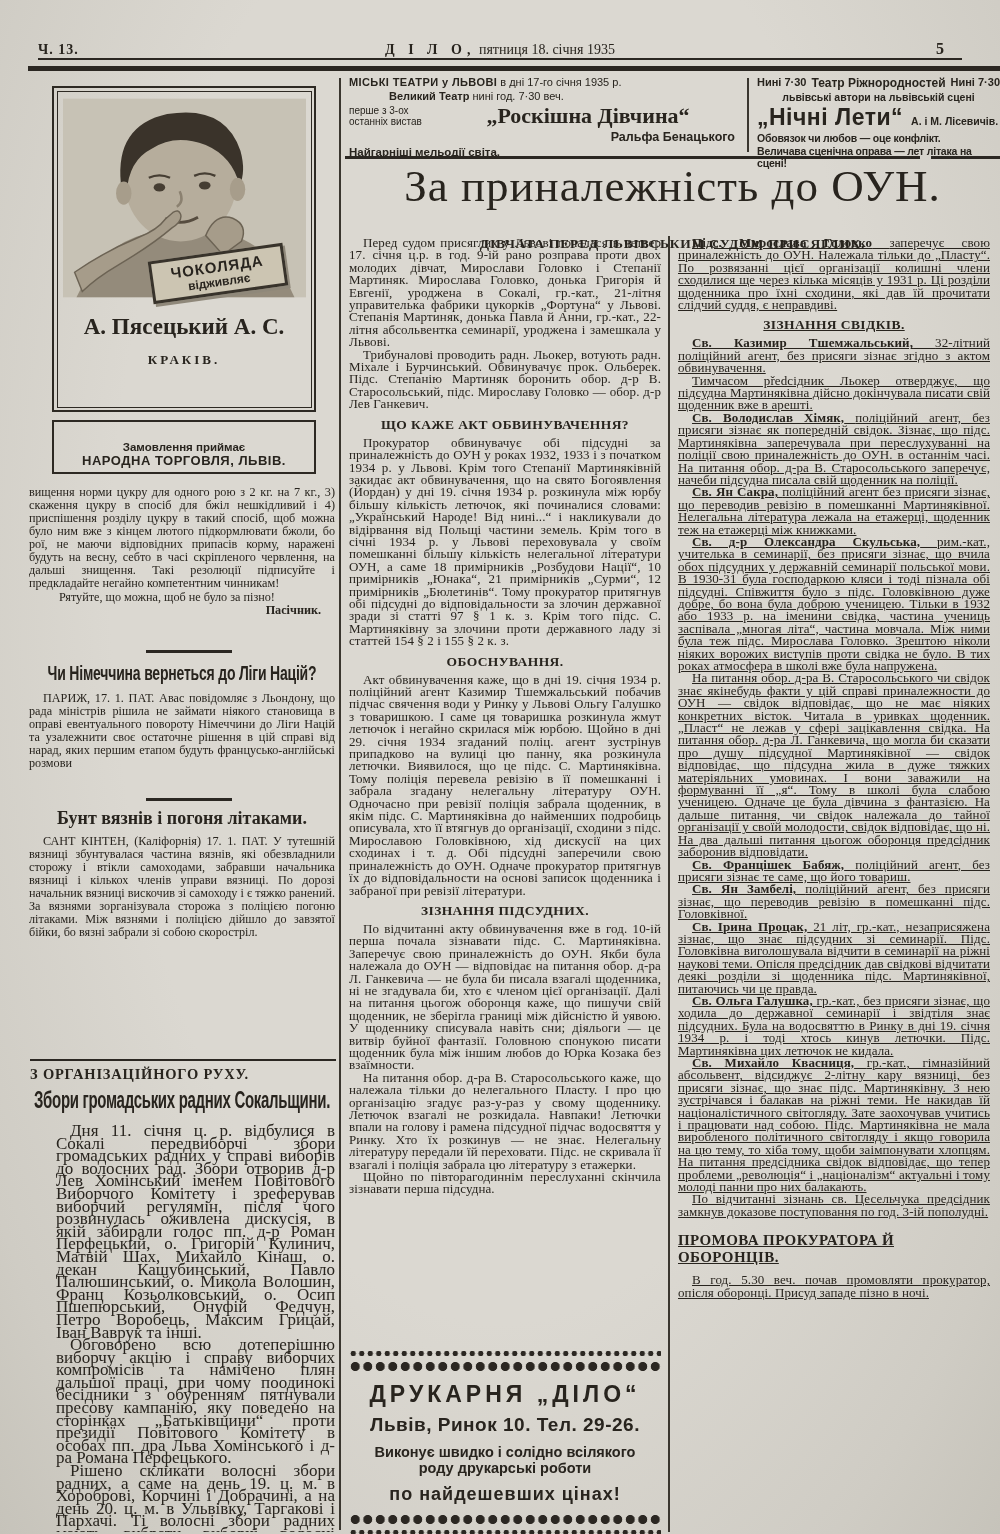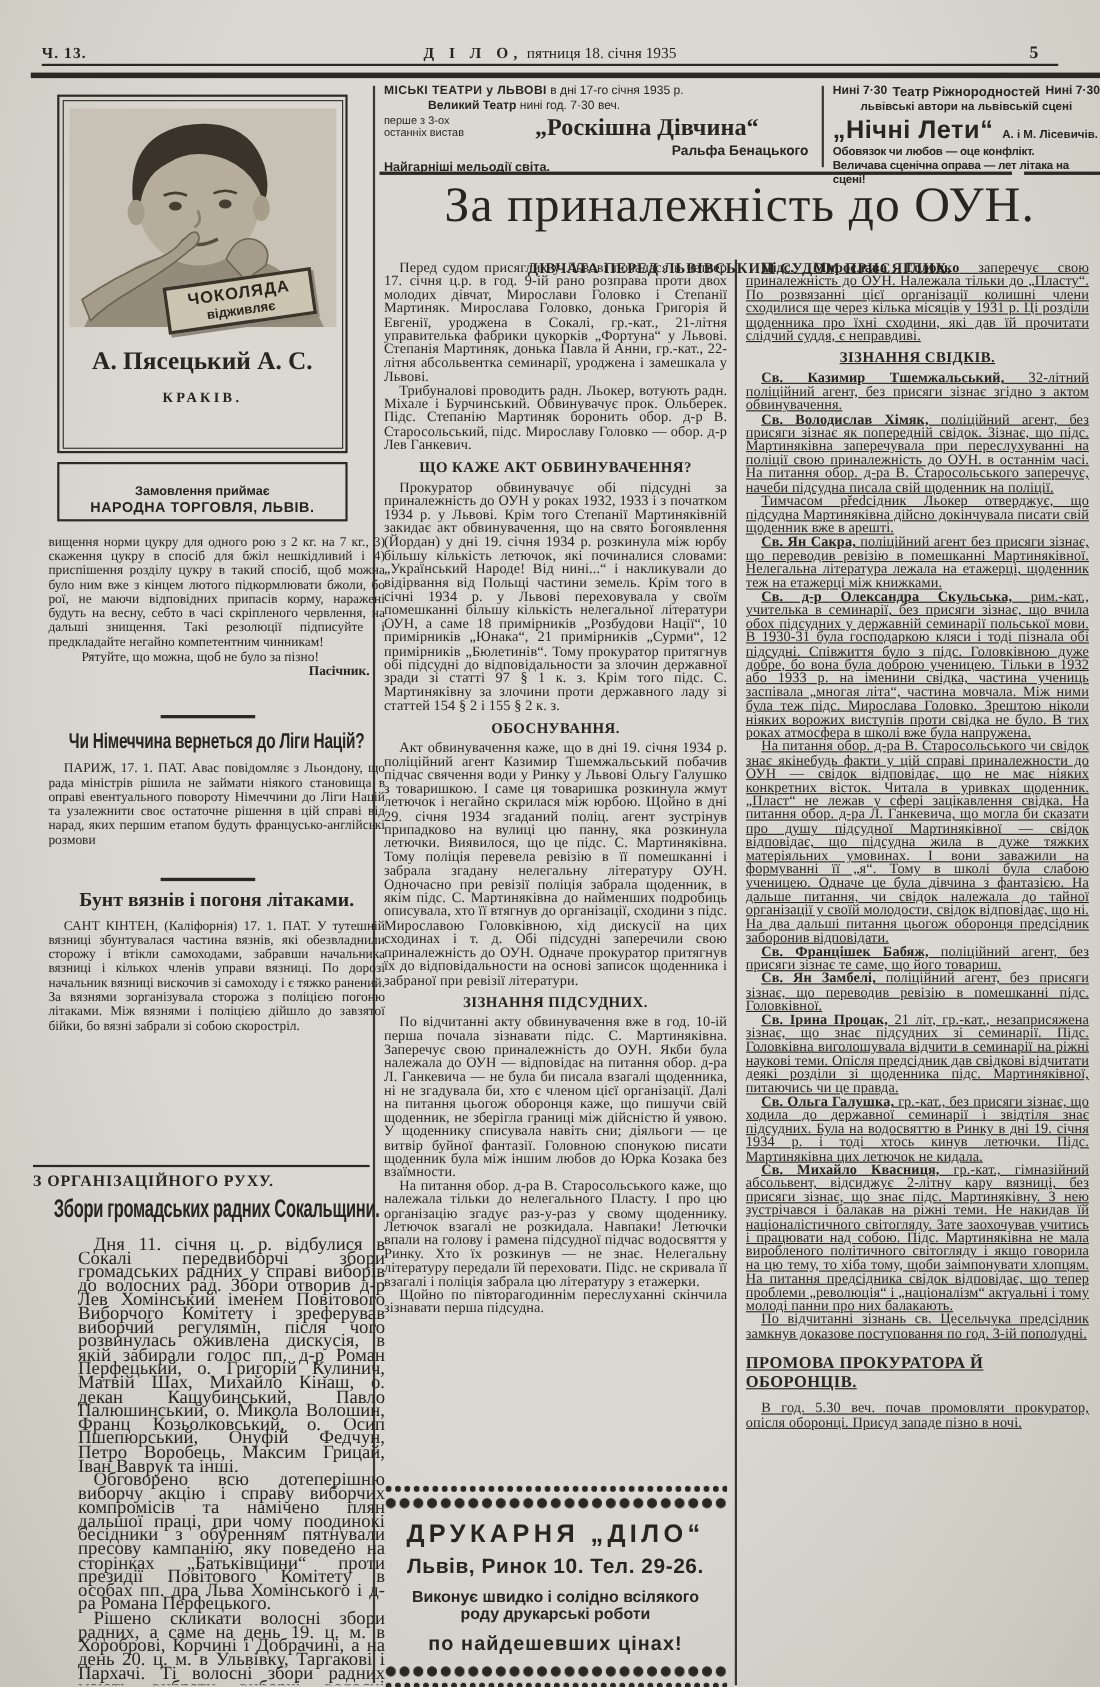--- a/index.html
+++ b/index.html
@@ -53,21 +53,21 @@
      background:#ccc5b2;border:3px solid #38332b;text-align:center;padding:3px 2px;box-shadow:2px 3px 0 #8f887a;}
   .ad-sign .s1{font:bold 15px "Liberation Sans",sans-serif;letter-spacing:1px;}
   .ad-sign .s2{font:bold 12px "Liberation Sans",sans-serif;}
   .ad-name{text-align:center;font:bold 23px "Liberation Serif",serif;margin-top:10px;}
   .ad-city{text-align:center;font:bold 13px "Liberation Serif",serif;letter-spacing:3px;margin-top:12px;}
   .ordersbox{position:absolute;left:52px;top:420px;width:264px;border:2px solid #2d2923;box-sizing:border-box;
      text-align:center;padding:3px 0 4px;}
   .ordersbox .o1{font:bold 11.5px "Liberation Sans",sans-serif;margin-top:16px;}
   .ordersbox .o2{font:bold 13px "Liberation Sans",sans-serif;letter-spacing:.5px;}
   
-  .leftblock{position:absolute;left:44px;width:306px;font-size:12.2px;line-height:13px;}
+  .leftblock{position:absolute;left:29px;width:306px;font-size:12.2px;line-height:13px;}
   .sigline{text-indent:30px;text-align:left;margin-top:1px;}
   .signature{text-align:right;font-weight:bold;padding-right:14px;}
   .lg-h{font:bold 14px "Liberation Sans",sans-serif;transform:scaleY(1.4);transform-origin:50% 0;
      text-align:center;letter-spacing:-.2px;margin-bottom:14px;white-space:nowrap;}
   .rv-h{font:bold 18px "Liberation Serif",serif;text-align:center;margin-bottom:6px;}
   .whitebox{position:absolute;left:30px;top:983px;width:306px;border:2.5px solid #2d2923;box-sizing:border-box;
      padding:4px 9px 6px;font-family:"Liberation Sans",sans-serif;}
   .wd-title{text-align:center;font:bold 15px "Liberation Sans",sans-serif;letter-spacing:4px;}
   .wd-body{font:bold 11.5px "Liberation Sans",sans-serif;line-height:13px;margin-top:3px;text-align:justify;}
   .org-label{position:absolute;left:30px;top:1066px;font:bold 14.5px "Liberation Serif",serif;letter-spacing:.8px;}
@@ -225,22 +225,22 @@
     <div class="pr4">роду друкарські роботи</div>
     <div class="pr5">по найдешевших цінах!</div>
     <div class="dots big"></div>
     <div class="dots"></div>
   </div>
 
   <div class="rightcol">
     <p><b>Підс. Мирослава Головко</b> <span>заперечує свою приналежність до ОУН. Належала тільки до „Пласту“. По розвязанні цієї організації колишні члени сходилися ще через кілька місяців у 1931 р. Ці розділи щоденника про їхні сходини, які дав їй прочитати слідчий суддя, є неправдиві.</span></p>
     <h3>ЗІЗНАННЯ СВІДКІВ.</h3>
     <p><b>Св. Казимир Тшемжальський,</b> <span>32-літний поліційний агент, без присяги зізнає згідно з актом обвинувачення.</span></p>
+    <p><b></b> <span>Тимчасом předсідник Льокер отверджує, що підсудна Мартиняківна дійсно докінчувала писати свій щоденник вже в арешті.</span></p>
     <p><b>Св. Володислав Хімяк,</b> <span>поліційний агент, без присяги зізнає як попередній свідок. Зізнає, що підс. Мартиняківна заперечувала при переслухуванні на поліції свою приналежність до ОУН. в останнім часі. На питання обор. д-ра В. Старосольського заперечує, начеби підсудна писала свій щоденник на поліції.</span></p>
-    <p><b></b> <span>Тимчасом předсідник Льокер отверджує, що підсудна Мартиняківна дійсно докінчувала писати свій щоденник вже в арешті.</span></p>
     <p><b>Св. Ян Сакра,</b> <span>поліційний агент без присяги зізнає, що переводив ревізію в помешканні Мартиняківної. Нелегальна література лежала на етажерці, щоденник теж на етажерці між книжками.</span></p>
     <p><b>Св. д-р Олександра Скульська,</b> <span>рим.-кат., учителька в семинарії, без присяги зізнає, що вчила обох підсудних у державній семинарії польської мови. В 1930-31 була господаркою кляси і тоді пізнала обі підсудні. Співжиття було з підс. Головківною дуже добре, бо вона була доброю ученицею. Тільки в 1932 або 1933 р. на іменини свідка, частина учениць заспівала „многая літа“, частина мовчала. Між ними була теж підс. Мирослава Головко. Зрештою ніколи ніяких ворожих виступів проти свідка не було. В тих роках атмосфера в школі вже була напружена.</span></p>
     <p><b></b> <span>На питання обор. д-ра В. Старосольського чи свідок знає якінебудь факти у цій справі приналежности до ОУН — свідок відповідає, що не має ніяких конкретних вісток. Читала в уривках щоденник. „Пласт“ не лежав у сфері зацікавлення свідка. На питання обор. д-ра Л. Ганкевича, що могла би сказати про душу підсудної Мартиняківної — свідок відповідає, що підсудна жила в дуже тяжких матеріяльних умовинах. І вони заважили на формуванні її „я“. Тому в школі була слабою ученицею. Одначе це була дівчина з фантазією. На дальше питання, чи свідок належала до тайної організації у своїй молодости, свідок відповідає, що ні. На два дальші питання цьогож оборонця предсідник заборонив відповідати.</span></p>
     <p><b>Св. Францішек Бабяж,</b> <span>поліційний агент, без присяги зізнає те саме, що його товариш.</span></p>
     <p><b>Св. Ян Замбелі,</b> <span>поліційний агент, без присяги зізнає, що переводив ревізію в помешканні підс. Головківної.</span></p>
     <p><b>Св. Ірина Процак,</b> <span>21 літ, гр.-кат., незаприсяжена зізнає, що знає підсудних зі семинарії. Підс. Головківна виголошувала відчити в семинарії на ріжні наукові теми. Опісля предсідник дав свідкові відчитати деякі розділи зі щоденника підс. Мартиняківної, питаючись чи це правда.</span></p>
     <p><b>Св. Ольга Галушка,</b> <span>гр.-кат., без присяги зізнає, що ходила до державної семинарії і звідтіля знає підсудних. Була на водосвяттю в Ринку в дні 19. січня 1934 р. і тоді хтось кинув летючки. Підс. Мартиняківна цих летючок не кидала.</span></p>
     <p><b>Св. Михайло Квасниця,</b> <span>гр.-кат., гімназійний абсольвент, відсиджує 2-літну кару вязниці, без присяги зізнає, що знає підс. Мартиняківну. З нею зустрічався і балакав на ріжні теми. Не накидав їй націоналістичного світогляду. Зате заохочував учитись і працювати над собою. Підс. Мартиняківна не мала виробленого політичного світогляду і якщо говорила на цю тему, то хіба тому, щоби заімпонувати хлопцям. На питання предсідника свідок відповідає, що тепер проблеми „революція“ і „націоналізм“ актуальні і тому молоді панни про них балакають.</span></p>
     <p><b></b> <span>По відчитанні зізнань св. Цесельчука предсідник замкнув доказове поступовання по год. 3-ій пополудні.</span></p>
     <h3 class="bigsec">ПРОМОВА ПРОКУРАТОРА Й ОБОРОНЦІВ.</h3>

